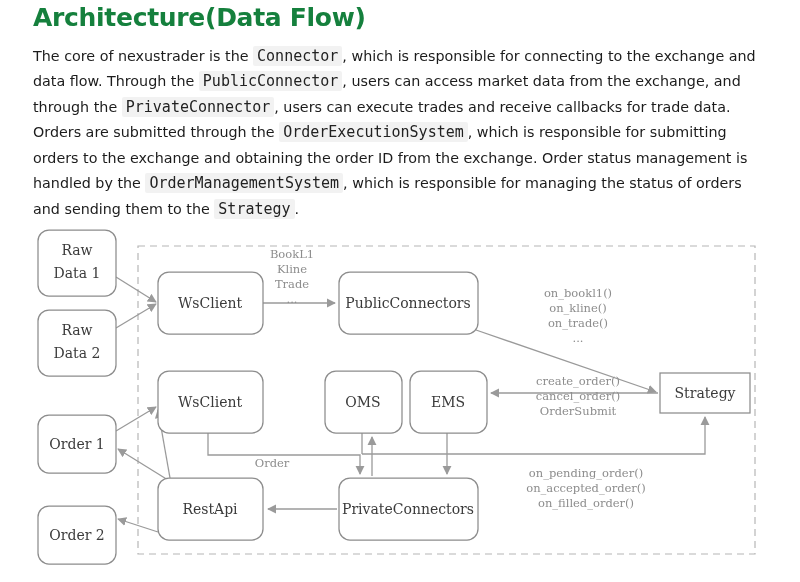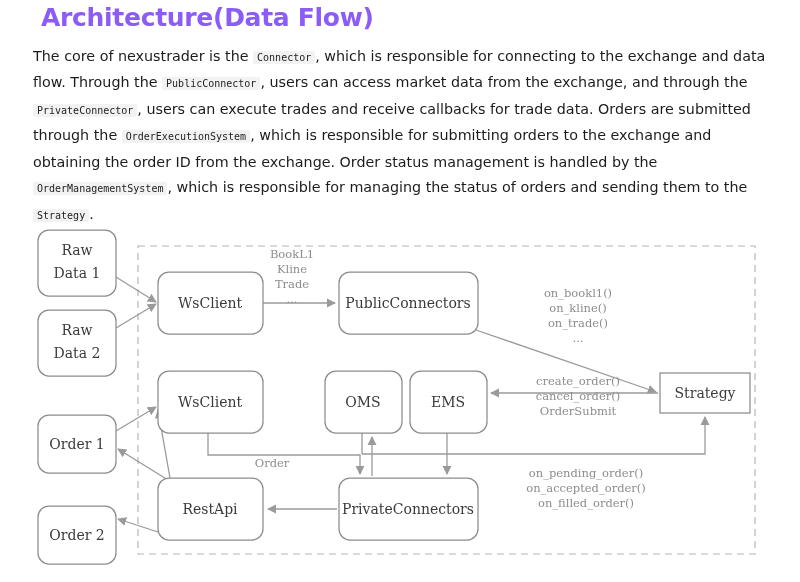--- a/index.html
+++ b/index.html
@@ -7,29 +7,29 @@
     width:800px;height:582px;overflow:hidden;background:#ffffff;
     font-family:"DejaVu Sans", sans-serif;color:#1b1b1b;
   }
   .page{position:relative;width:800px;height:582px;}
 
   
   .article{position:absolute;left:33px;top:4px;width:738px;}
   h1.title{
     font-family:"DejaVu Sans", sans-serif;
     font-size:25px;font-weight:bold;letter-spacing:-0.3px;
-    margin:0 0 11px 8px;color:#8b5cf6;line-height:1.15;
+    margin:0 0 11px 0;color:#15803d;line-height:1.15;
   }
   p.body-text{
     margin:0;font-size:14.3px;line-height:25.5px;color:#1c1c1c;
     text-align:left;
   }
   code.inline{
     font-family:"DejaVu Sans Mono", monospace;
-    font-size:10px;background:#f2f2f2;color:#222;
+    font-size:15px;background:#f2f2f2;color:#222;
     padding:1px 4px;border-radius:2px;white-space:nowrap;
   }
 
   
   .diagram{position:absolute;left:0;top:222px;width:666px;height:360px;}
   .diagram svg{display:block;}
   .dashed-region{fill:none;stroke:#b6b6b6;stroke-width:1.2;stroke-dasharray:7 5;}
 
   .node rect{fill:#ffffff;stroke:#8c8c8c;stroke-width:1.25;}
   .node text{

